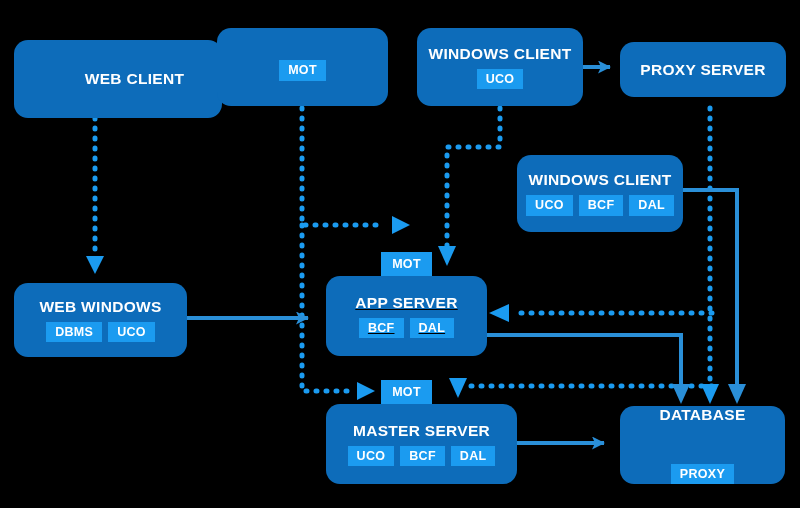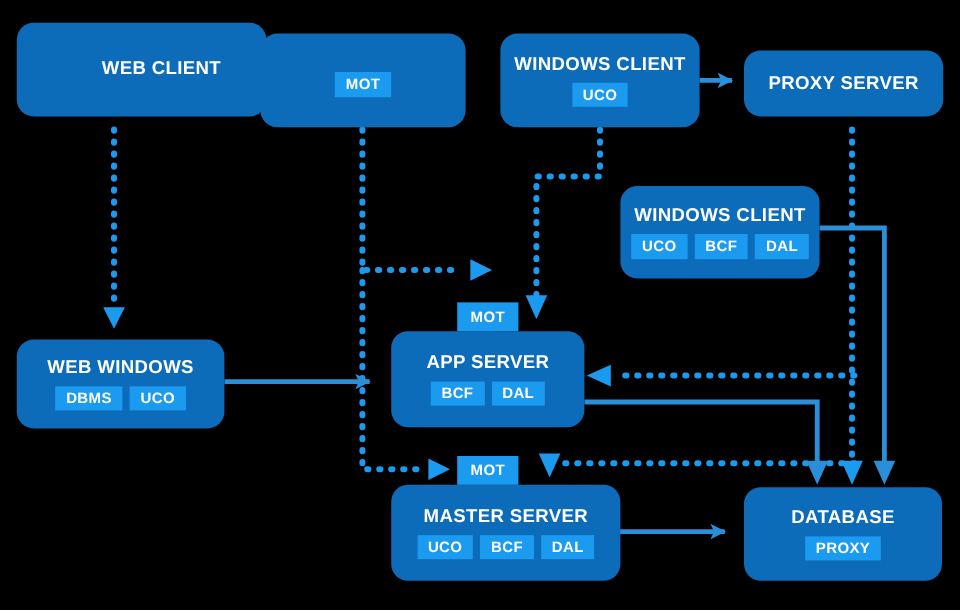--- a/index.html
+++ b/index.html
@@ -63,32 +63,32 @@
     font-size: 12.5px;
     letter-spacing: 0.3px;
     display: flex;
     align-items: center;
     justify-content: center;
     z-index: 6;
     white-space: nowrap;
   }
 
   
-  #node-web-client     { left: 14px;  top: 19px;  width: 208px; height: 78px; padding-left: 33px; }
+  #node-web-client     { left: 14px;  top: 40px;  width: 208px; height: 78px; padding-left: 33px; }
   #node-mobile-client  { left: 217px; top: 28px;  width: 171px; height: 78px; }
   #node-windows-client-top { left: 417px; top: 28px; width: 166px; height: 78px; }
   #node-proxy-server   { left: 620px; top: 42px;  width: 166px; height: 55px; }
 
   #node-windows-client-mid { left: 517px; top: 155px; width: 166px; height: 77px; }
 
   #node-web-server     { left: 14px;  top: 283px; width: 173px; height: 74px; }
-  #node-app-server     { left: 326px; top: 276px; width: 161px; height: 80px; }
+  #node-app-server     { left: 326px; top: 276px; width: 161px; height: 80px; text-decoration: underline; }
 
   #node-master-server  { left: 326px; top: 404px; width: 191px; height: 80px; }
-  #node-database       { left: 620px; top: 406px; width: 165px; height: 78px; }
+  #node-database       { left: 620px; top: 406px; width: 165px; height: 78px; justify-content: space-between; }
 
   #tab-app-mot    { left: 381px; top: 252px; width: 51px; height: 24px; }
   #tab-master-mot { left: 381px; top: 380px; width: 51px; height: 24px; }
 </style>
 </head>
 <body>
 
 <div id="diagram">
 
   <svg class="wires" viewBox="0 0 800 508" xmlns="http://www.w3.org/2000/svg">

